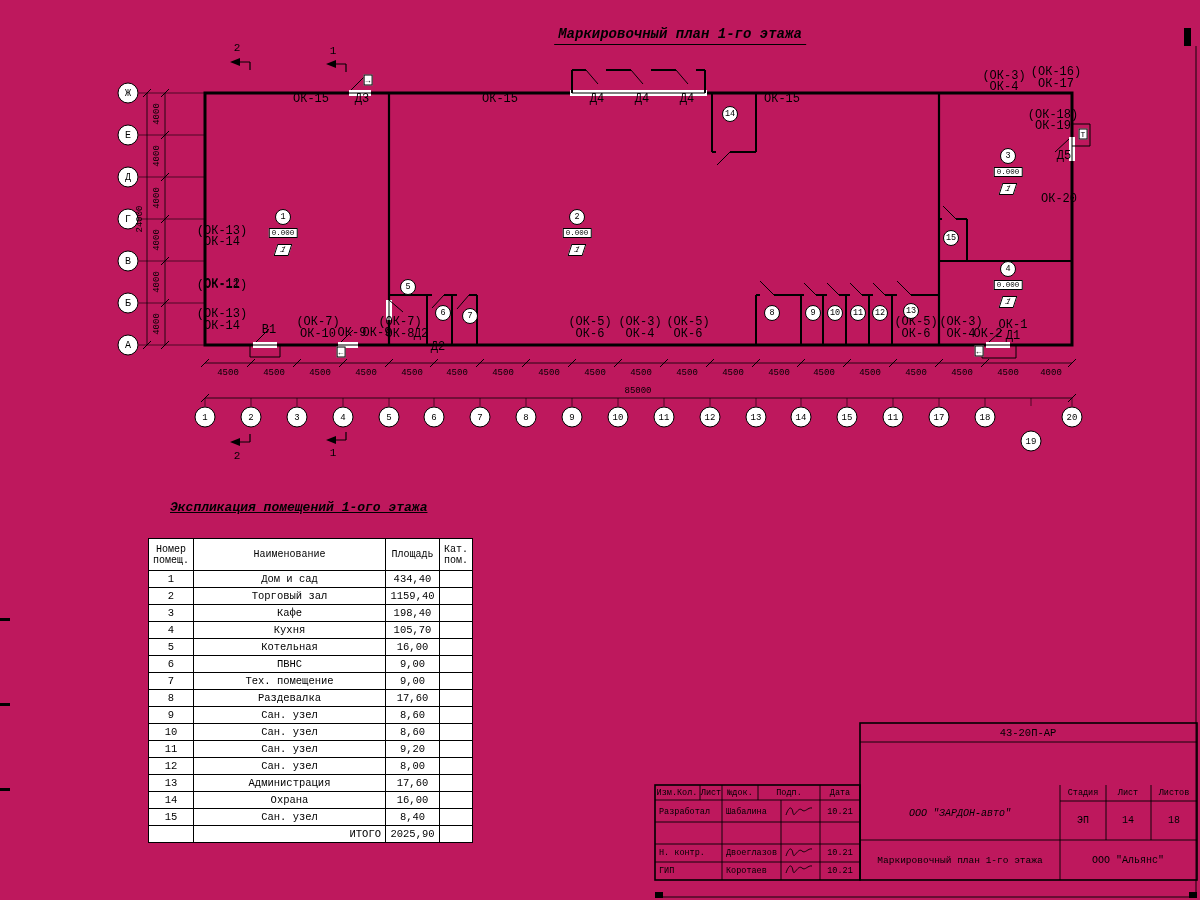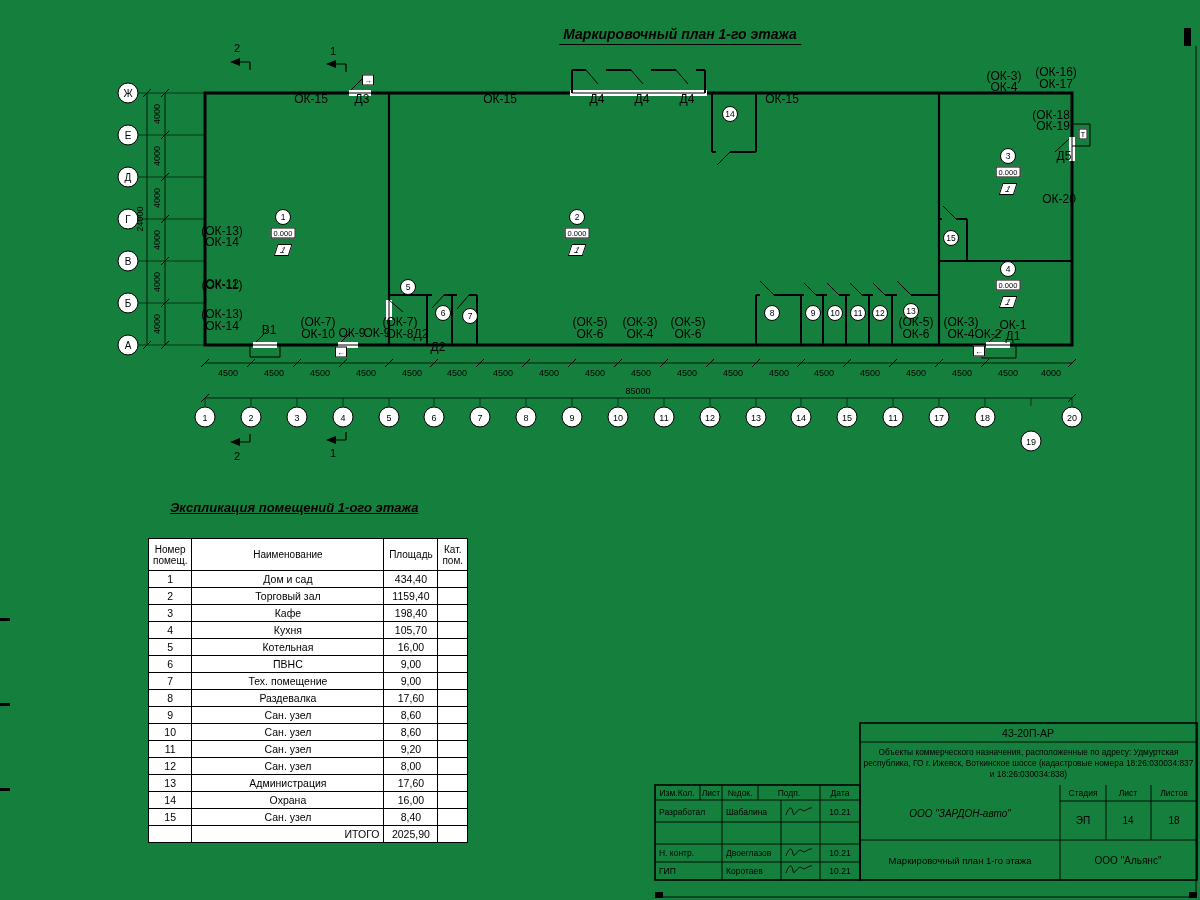--- a/index.html
+++ b/index.html
@@ -1,17 +1,17 @@
 <!DOCTYPE html>
 <html><head>
 <meta charset="utf-8">
 <style>
 *{margin:0;padding:0;box-sizing:border-box}
 body{background:#fff}
-.sheet{position:relative;width:1200px;height:900px;background:#15803d;font-family:Liberation Sans, sans-serif;color:#000;overflow:hidden}
+.sheet{position:relative;width:1200px;height:900px;background:#be185d;font-family:Liberation Mono, monospace;color:#000;overflow:hidden}
 .abs{position:absolute;left:0;top:0}
 .plan-title{position:absolute;left:680px;top:26px;transform:translateX(-50%);font-size:14px;font-weight:bold;font-style:italic;border-bottom:1.5px solid #000;padding:0 4px 2px;white-space:nowrap}
 #label-layer{position:absolute;left:0;top:0;width:1200px;height:900px}
 #label-layer span{position:absolute;transform:translate(-50%,-50%);white-space:nowrap}
 .plabel{font-size:12px}
 .dim{font-size:9px}
 #label-layer .dim.rot{transform:translate(-50%,-50%) rotate(-90deg)}
 .seclbl{font-size:11px}
 .bubble{width:21px;height:21px;border:1px solid #000;border-radius:50%;display:flex;align-items:center;justify-content:center;font-size:9px;background:#fff}
 .bubble.ax{font-size:10px}
@@ -361,21 +361,20 @@
       <tr>
         <td></td>
         <td class="right">ИТОГО</td>
         <td>2025,90</td>
         <td></td>
       </tr>
     </tfoot>
   </table>
 
   <div class="stxt" style="left:1028px;top:733px;font-size:10.5px">43-20П-АР</div>
-  <div class="desc">Объекты коммерческого назначения, расположенные по адресу: Удмуртская республика, ГО г. Ижевск, Воткинское шоссе (кадастровые номера 18:26:030034:837 и 18:26:030034:838)</div>
   <div class="stxt" style="left:677px;top:793px;font-size:8.5px">Изм.Кол.</div>
   <div class="stxt" style="left:711px;top:793px;font-size:8.5px">Лист</div>
   <div class="stxt" style="left:740px;top:793px;font-size:8.5px">№док.</div>
   <div class="stxt" style="left:789px;top:793px;font-size:8.5px">Подп.</div>
   <div class="stxt" style="left:840px;top:793px;font-size:8.5px">Дата</div>
 
   <div class="stxt-l" style="left:659px;top:812px">Разработал</div>
   <div class="stxt-l" style="left:726px;top:812px">Шабалина</div>
   <div class="stxt" style="left:840px;top:812px;font-size:8.5px">10.21</div>
 

